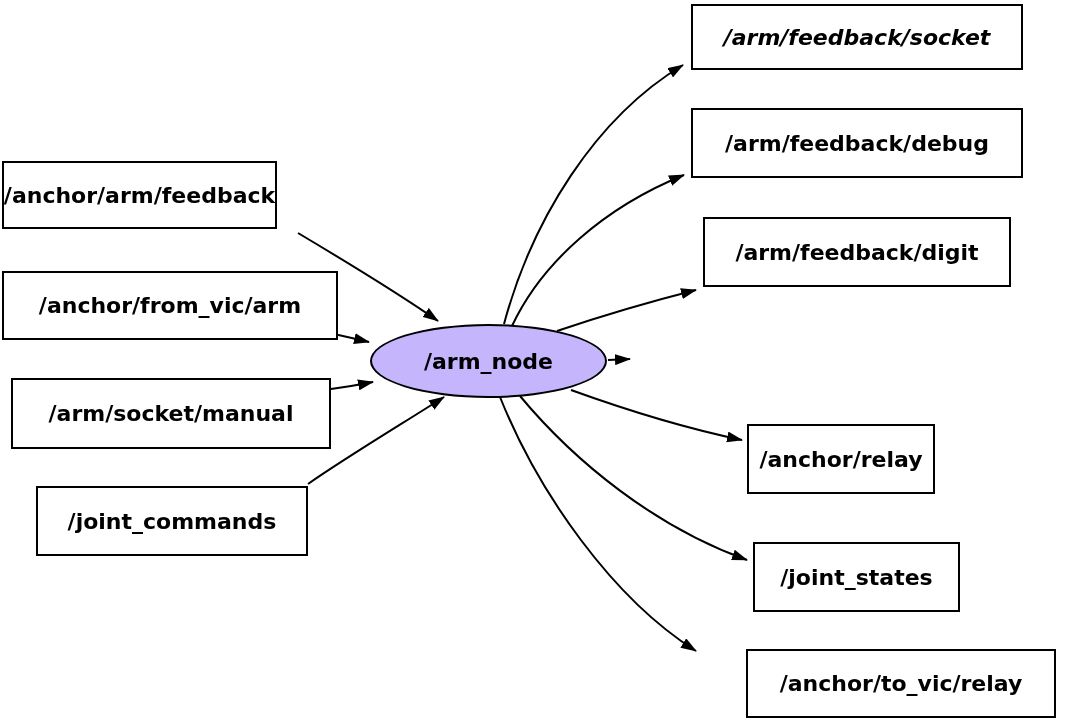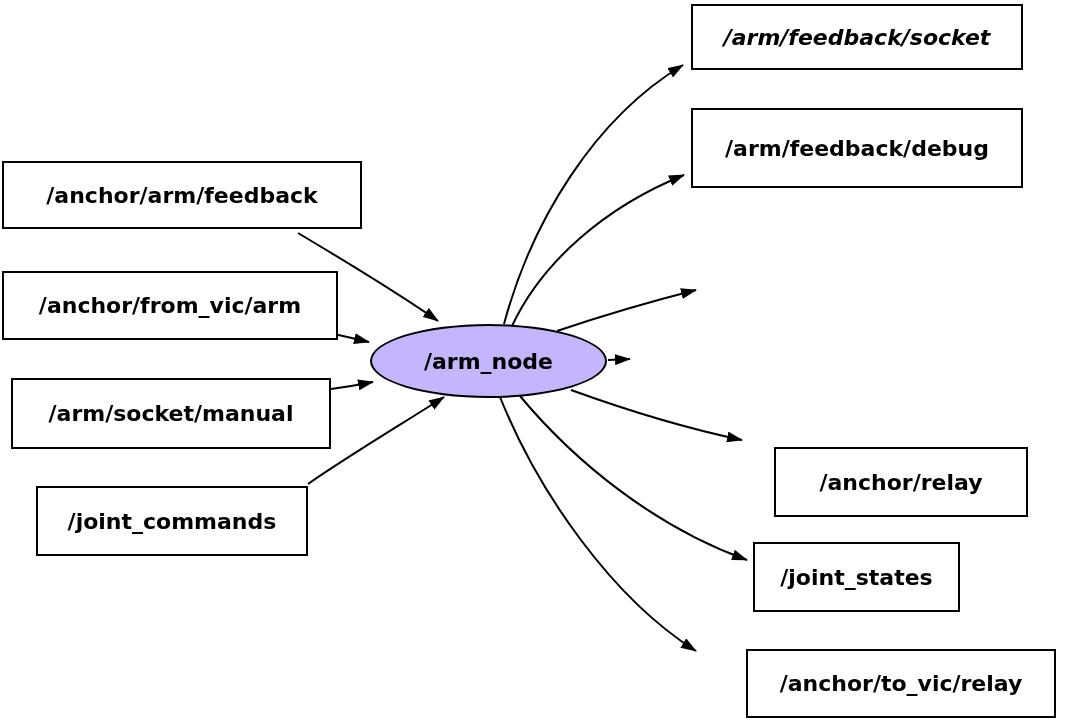--- a/index.html
+++ b/index.html
@@ -72,44 +72,47 @@
     <path class="edge-path" marker-end="url(#arrow)" d="M 308 484 C 345 458 405 422 444 397"></path>
     <path class="edge-path" marker-end="url(#arrow)" d="M 504 324 C 532 220 595 118 683 65"></path>
     <path class="edge-path" marker-end="url(#arrow)" d="M 512 326 C 542 262 605 207 684 175"></path>
     <path class="edge-path" marker-end="url(#arrow)" d="M 557 331 Q 625 308 696 290"></path>
     <path class="edge-path" marker-end="url(#arrow)" d="M 608 360 L 630 359"></path>
     <path class="edge-path" marker-end="url(#arrow)" d="M 571 390 Q 665 424 742 440"></path>
     <path class="edge-path" marker-end="url(#arrow)" d="M 520 396 C 575 462 655 527 747 560"></path>
     <path class="edge-path" marker-end="url(#arrow)" d="M 500 397 C 538 492 612 598 696 651"></path>
   </svg>
 
-  <div class="topic-box" style="left:2px; top:161px; width:360px; height:68px;">
+  <div class="topic-box" style="left:2px; top:161px; width:275px; height:68px;">
     <span>/anchor/arm/feedback</span>
   </div>
   <div class="topic-box" style="left:2px; top:271px; width:336px; height:69px;">
     <span>/anchor/from_vic/arm</span>
   </div>
   <div class="topic-box" style="left:11px; top:378px; width:320px; height:71px;">
     <span>/arm/socket/manual</span>
   </div>
   <div class="topic-box" style="left:36px; top:486px; width:272px; height:70px;">
     <span>/joint_commands</span>
   </div>
 
   <div class="node-ellipse" style="left:370px; top:324px; width:237px; height:74px;">
     <span>/arm_node</span>
   </div>
 
   <div class="topic-box" style="left:691px; top:4px; width:332px; height:66px;font-style:italic;">
     <span>/arm/feedback/socket</span>
   </div>
-  <div class="topic-box" style="left:691px; top:108px; width:332px; height:80px;">
+  <div class="topic-box" style="left:691px; top:108px; width:332px; height:70px;">
     <span>/arm/feedback/debug</span>
   </div>
-  <div class="topic-box" style="left:747px; top:447px; width:254px; height:70px;margin-left:27px;">
+  <div class="topic-box" style="left:703px; top:217px; width:308px; height:70px;">
+    <span>/arm/feedback/digit</span>
+  </div>
+  <div class="topic-box" style="left:747px; top:424px; width:188px; height:70px;">
     <span>/anchor/relay</span>
   </div>
   <div class="topic-box" style="left:753px; top:542px; width:207px; height:70px;">
     <span>/joint_states</span>
   </div>
   <div class="topic-box" style="left:702px; top:649px; width:310px; height:69px;margin-left:44px;">
     <span>/anchor/to_vic/relay</span>
   </div>
 
 </div>

